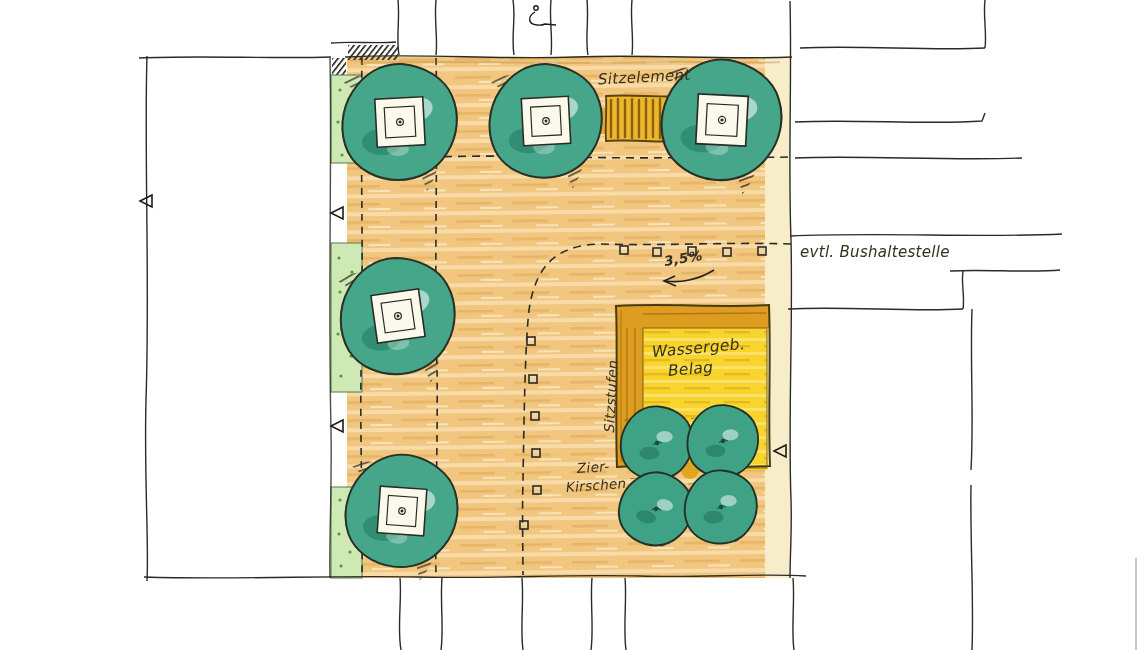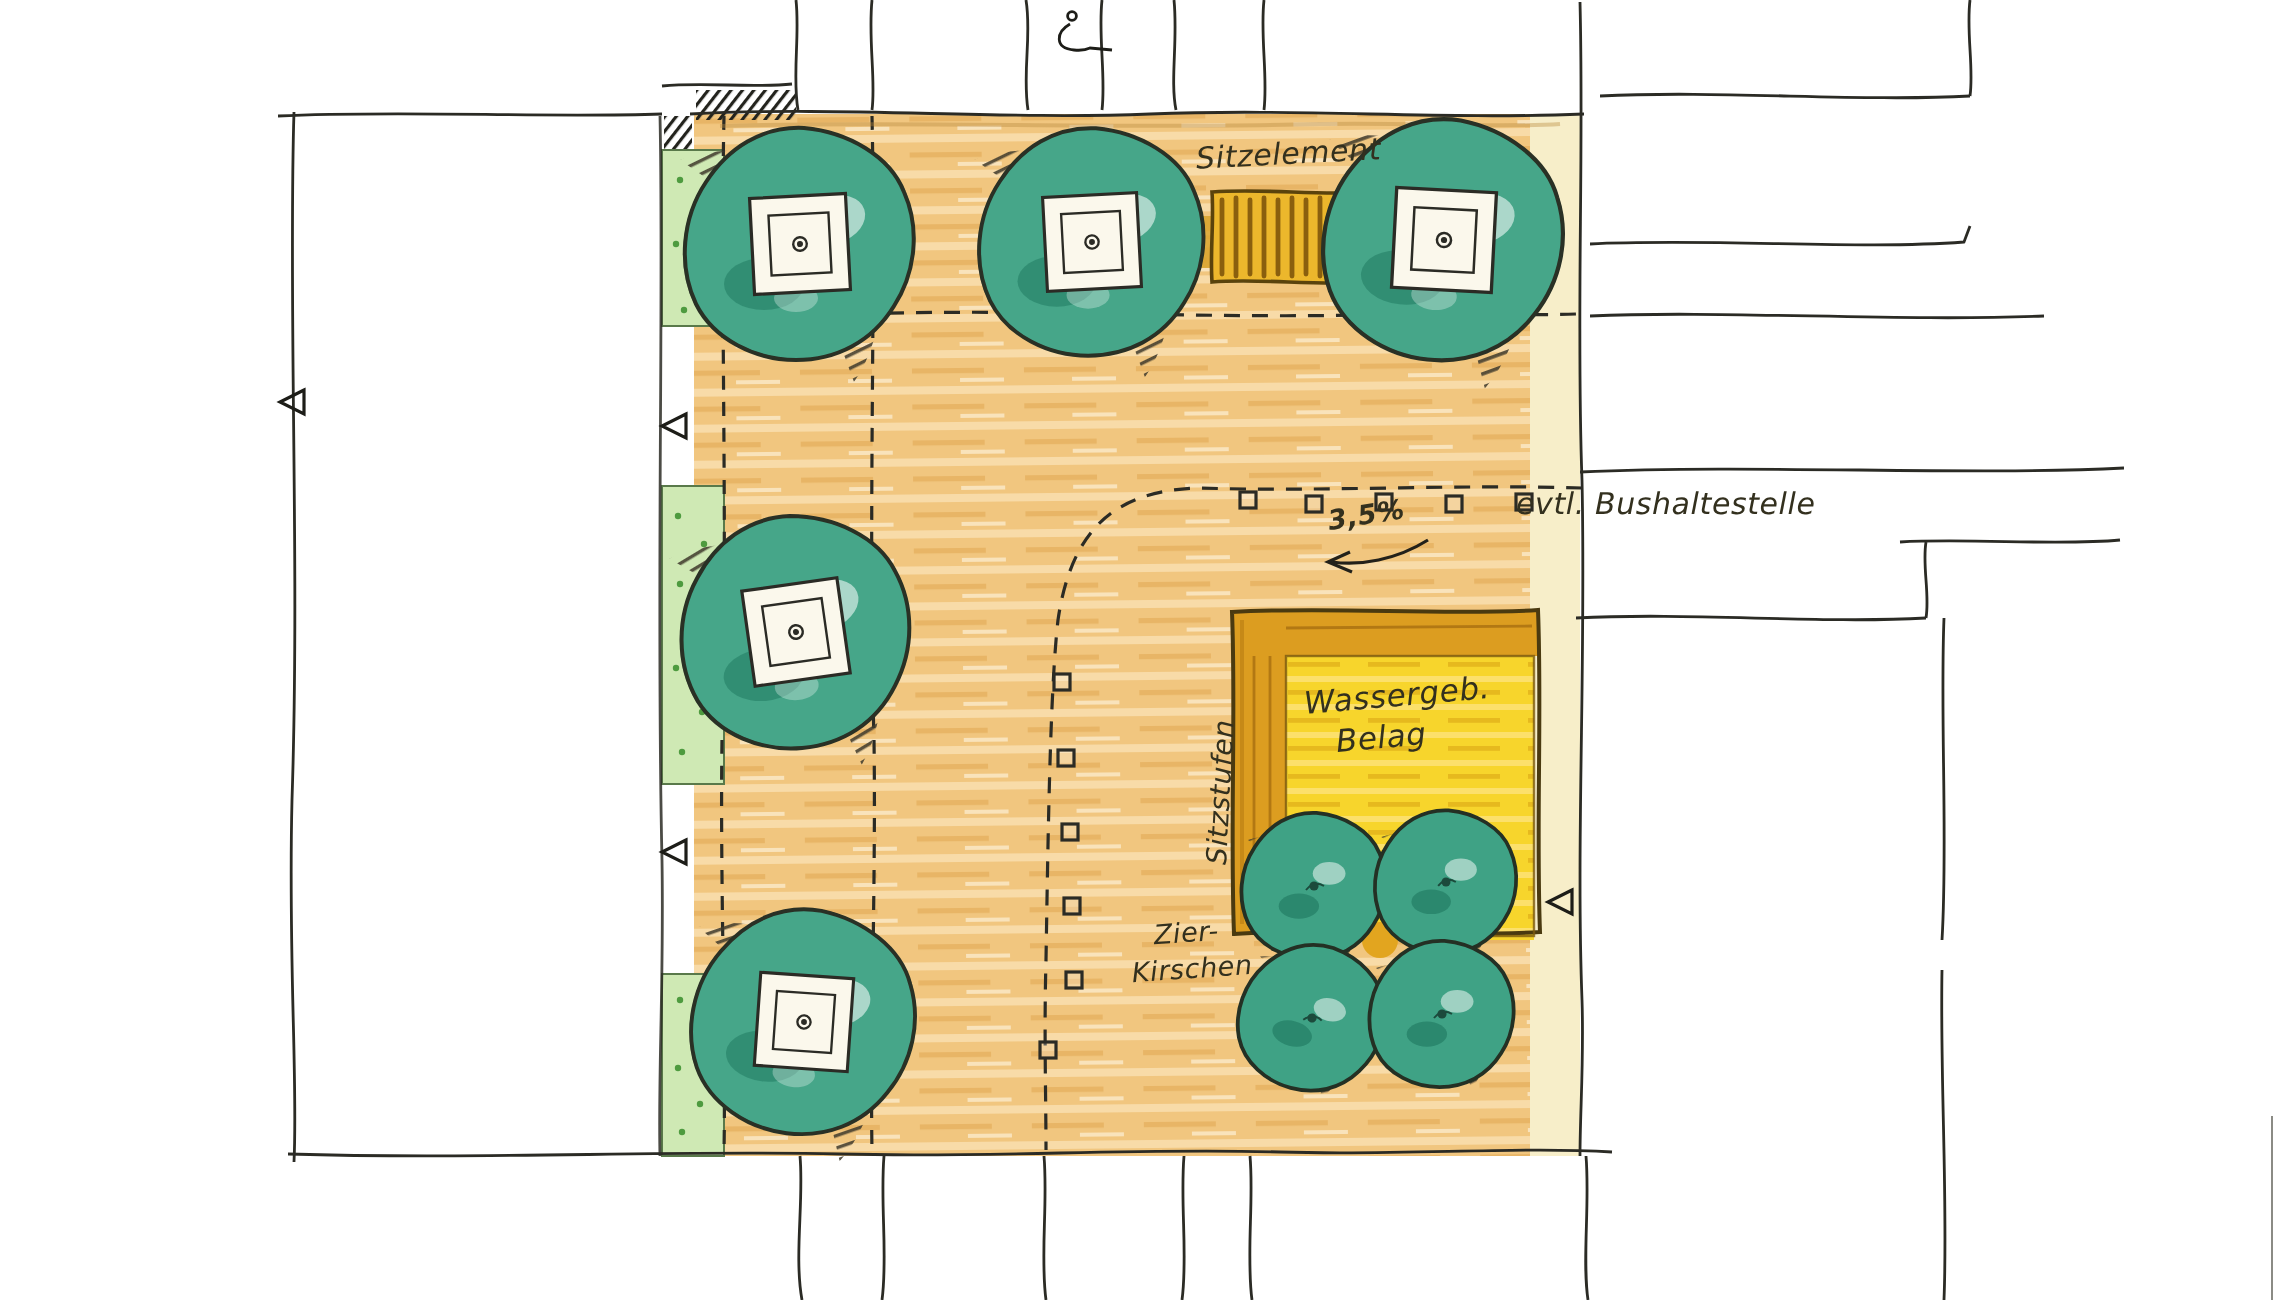--- a/index.html
+++ b/index.html
@@ -244,21 +244,21 @@
     <path d="M152,195 L140,201 L152,207 Z"></path>
   </g>
 
   <g fill="none" stroke="#1d1d18" stroke-width="1.4">
     <circle cx="536" cy="8" r="2.2"></circle>
     <path d="M535,12 C528,16 527,24 537,25 C542,25.5 545,24 545,24 L556,25"></path>
   </g>
 </svg>
 
 <div class="lbl big" style="left:598px;top:70px;transform:rotate(-3deg);">Sitzelement</div>
-<div class="lbl big" style="left:758px;top:245px;">evtl. Bushaltestelle</div>
+<div class="lbl big" style="left:800px;top:245px;">evtl. Bushaltestelle</div>
 <div class="lbl small" style="left:664px;top:252px;transform:rotate(-9deg);font-weight:600;">3,5%</div>
 <div class="lbl big" style="left:652px;top:341px;transform:rotate(-5deg);font-size:15.5px;">Wassergeb.</div>
 <div class="lbl big" style="left:668px;top:362px;transform:rotate(-5deg);font-size:15.5px;">Belag</div>
 <div class="lbl med" style="left:602px;top:432px;transform:rotate(-87deg);transform-origin:0 0;">Sitzstufen</div>
 <div class="lbl small" style="left:577px;top:461px;transform:rotate(-4deg);">Zier-</div>
 <div class="lbl small" style="left:566px;top:479px;transform:rotate(-4deg);">Kirschen</div>
 
 </div>
 
 </body></html>

